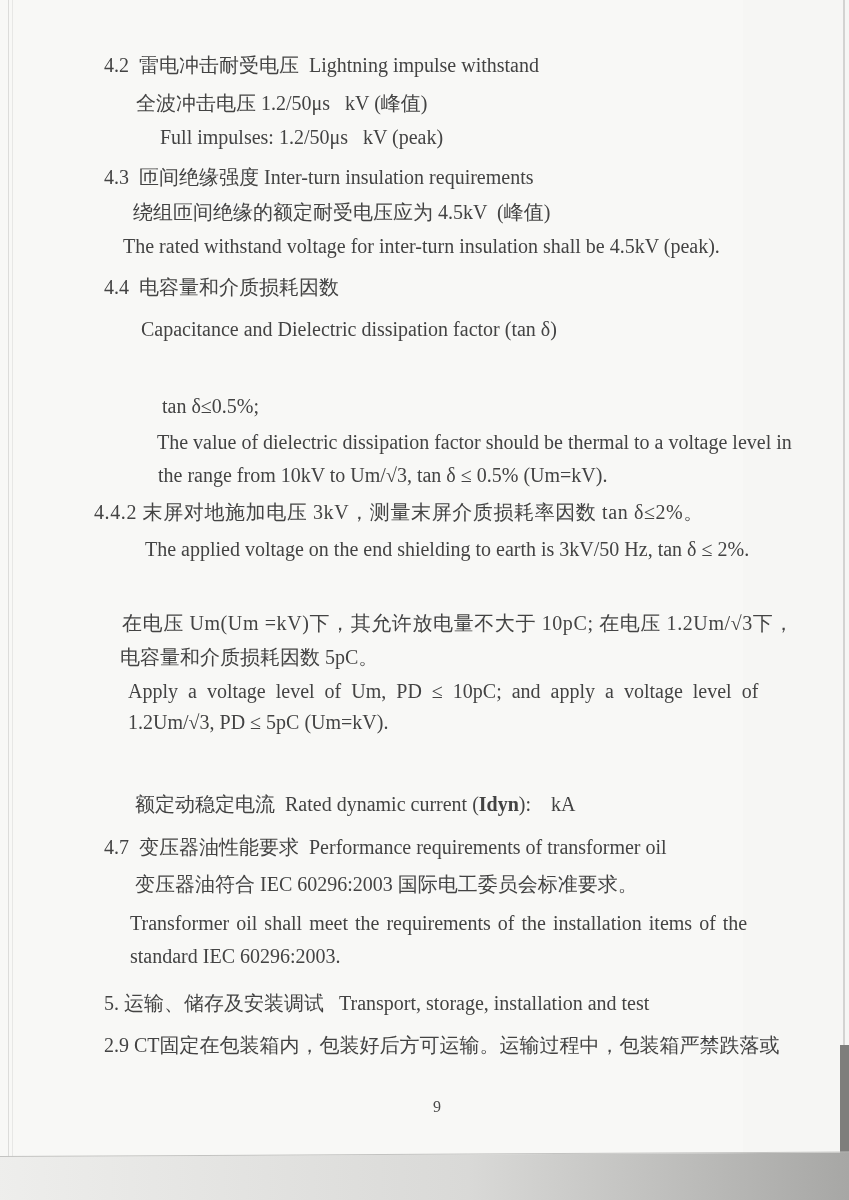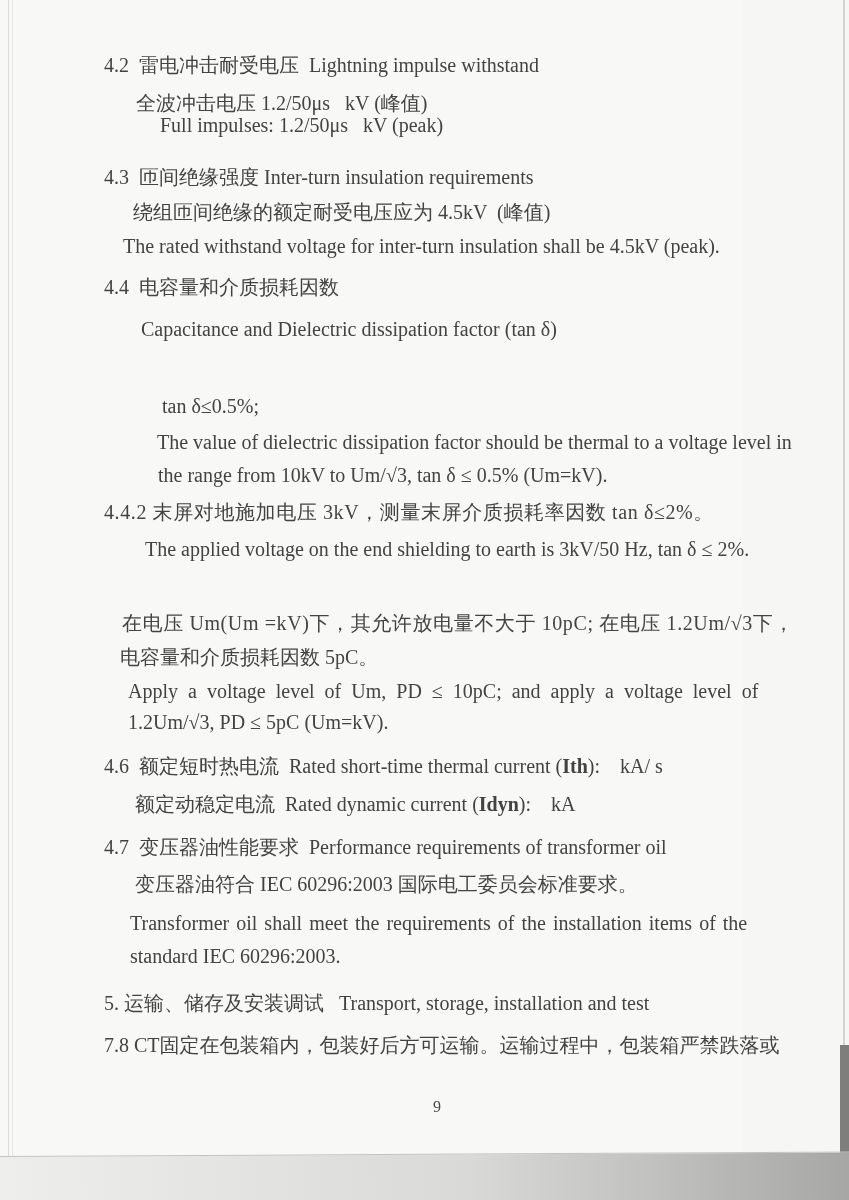--- a/index.html
+++ b/index.html
@@ -38,45 +38,44 @@
     transform-origin:left top;
   }
 </style>
 </head>
 <body>
 
 <div class="page">
 
   <div class="line" style="top:52px;left:104px">4.2  雷电冲击耐受电压  Lightning impulse withstand</div>
   <div class="line" style="top:90px;left:136px">全波冲击电压 1.2/50μs   kV (峰值)</div>
-  <div class="line" style="top:112px;left:160px">Full impulses: 1.2/50μs   kV (peak)</div>
+  <div class="line" style="top:124px;left:160px">Full impulses: 1.2/50μs   kV (peak)</div>
   <div class="line" style="top:164px;left:104px">4.3  匝间绝缘强度 Inter-turn insulation requirements</div>
   <div class="line" style="top:199px;left:133px">绕组匝间绝缘的额定耐受电压应为 4.5kV  (峰值)</div>
   <div class="line" style="top:233px;left:123px">The rated withstand voltage for inter-turn insulation shall be 4.5kV (peak).</div>
   <div class="line" style="top:274px;left:104px">4.4  电容量和介质损耗因数</div>
   <div class="line" style="top:316px;left:141px">Capacitance and Dielectric dissipation factor (tan δ)</div>
   <div class="line" style="top:393px;left:162px">tan δ≤0.5%;</div>
   <div class="line" style="top:429px;left:157px">The value of dielectric dissipation factor should be thermal to a voltage level in</div>
   <div class="line" style="top:462px;left:158px">the range from 10kV to Um/√3, tan δ ≤ 0.5% (Um=kV).</div>
-  <div class="line cjk-wide" style="top:499px;left:104px">4.4.2 末屏对地施加电压 3kV，测量末屏介质损耗率因数 tan δ≤2%。</div>
+  <div class="line cjk-wide" style="top:499px;left:94px">4.4.2 末屏对地施加电压 3kV，测量末屏介质损耗率因数 tan δ≤2%。</div>
   <div class="line" style="top:536px;left:145px">The applied voltage on the end shielding to earth is 3kV/50 Hz, tan δ ≤ 2%.</div>
   <div class="line cjk-wide" style="top:610px;left:122px">在电压 Um(Um =kV)下，其允许放电量不大于 10pC; 在电压 1.2Um/√3下，</div>
   <div class="line" style="top:644px;left:120px">电容量和介质损耗因数 5pC。</div>
   <div class="line ws" style="top:678px;left:128px">Apply a voltage level of Um, PD ≤ 10pC; and apply a voltage level of</div>
   <div class="line" style="top:709px;left:128px">1.2Um/√3, PD ≤ 5pC (Um=kV).</div>
 
-  <div class="line" style="top:753px;left:104px"><span>4.6  额定短时热电流  Rated short-time thermal current (</span><span class="b">Ith</span><span>):    kA/ s</span></div>
   <div class="line" style="top:791px;left:135px"><span>额定动稳定电流  Rated dynamic current (</span><span class="b">Idyn</span><span>):    kA</span></div>
 
   <div class="line" style="top:834px;left:104px">4.7  变压器油性能要求  Performance requirements of transformer oil</div>
   <div class="line" style="top:871px;left:135px">变压器油符合 IEC 60296:2003 国际电工委员会标准要求。</div>
   <div class="line ws2" style="top:910px;left:130px">Transformer oil shall meet the requirements of the installation items of the</div>
   <div class="line" style="top:943px;left:130px">standard IEC 60296:2003.</div>
   <div class="line" style="top:990px;left:104px">5. 运输、储存及安装调试   Transport, storage, installation and test</div>
-  <div class="line" style="top:1032px;left:104px">7.8 CT固定在包装箱内，包装好后方可运输。运输过程中，包装箱严禁跌落或</div>
+  <div class="line" style="top:1032px;left:104px">2.9 CT固定在包装箱内，包装好后方可运输。运输过程中，包装箱严禁跌落或</div>
 
   <div class="pageno" style="top:1098px;left:433px">9</div>
 
   <div class="edge-left"></div>
   <div class="edge-left2"></div>
   <div class="edge-right-top"></div>
   <div class="edge-right-bottom"></div>
   <div class="bottom-strip"></div>
 </div>
 

